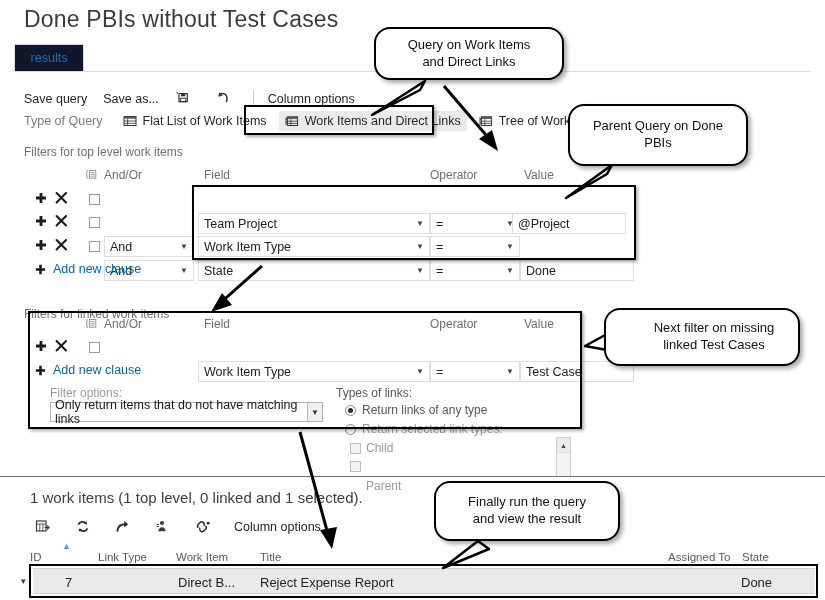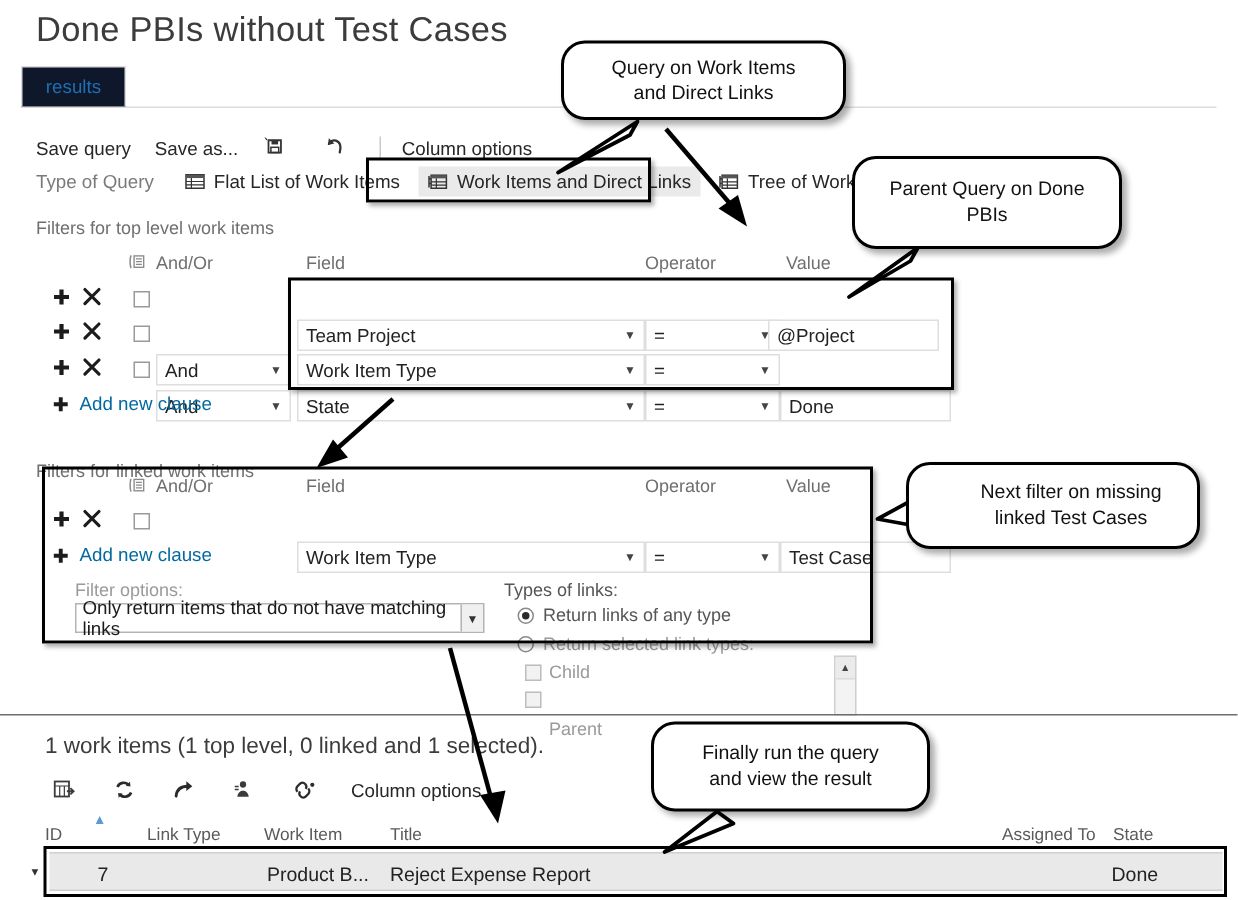--- a/index.html
+++ b/index.html
@@ -414,21 +414,21 @@
   <div class="grid-head" style="left:30px;top:551px;">ID</div>
   <div class="sort-caret" style="left:62px;top:541px;">▲</div>
   <div class="grid-head" style="left:98px;top:551px;">Link Type</div>
   <div class="grid-head" style="left:176px;top:551px;">Work Item</div>
   <div class="grid-head" style="left:260px;top:551px;">Title</div>
   <div class="grid-head" style="left:668px;top:551px;">Assigned To</div>
   <div class="grid-head" style="left:742px;top:551px;">State</div>
 
   <div class="gridrow" style="left:33px;top:568px;width:782px;height:26px;">
     <div class="gcell" style="left:32px;">7</div>
-    <div class="gcell" style="left:145px;">Product B...</div>
+    <div class="gcell" style="left:145px;">Direct B...</div>
     <div class="gcell" style="left:227px;">Reject Expense Report</div>
     <div class="gcell" style="left:708px;">Done</div>
   </div>
   <div class="rowsel" style="left:21px;top:576px;">▾</div>
 
   <div class="hlbox" style="left:29px;top:564px;width:789px;height:34px;"></div>
 
   <svg class="callout-svg">
 
     <path d="M444 86 L492 142" stroke="#000" stroke-width="3" fill="none"></path>

